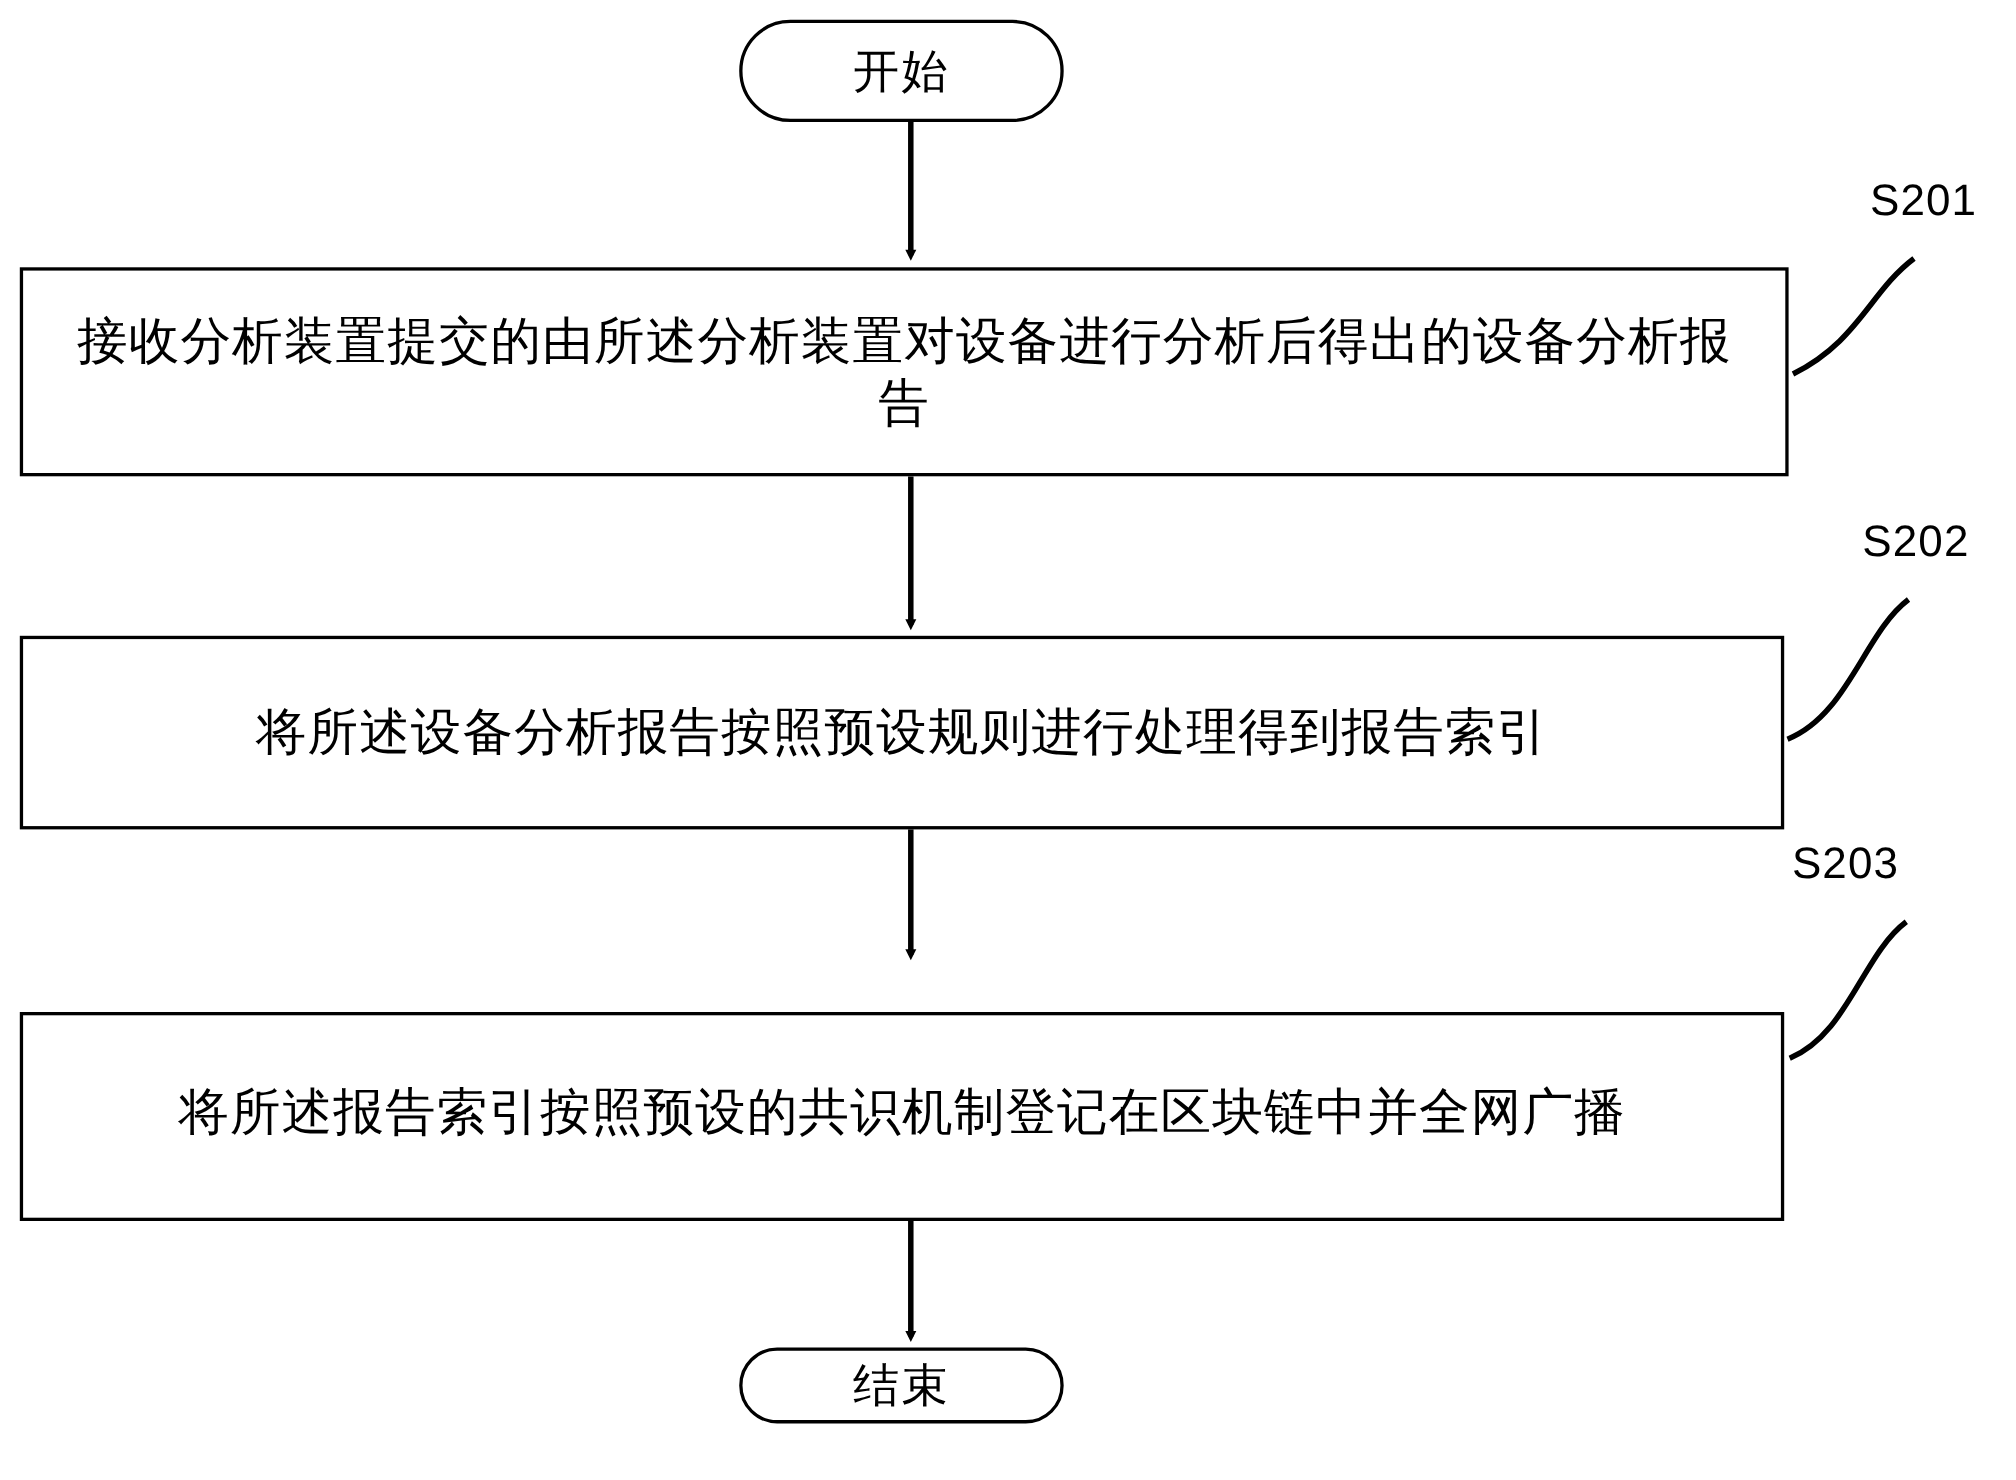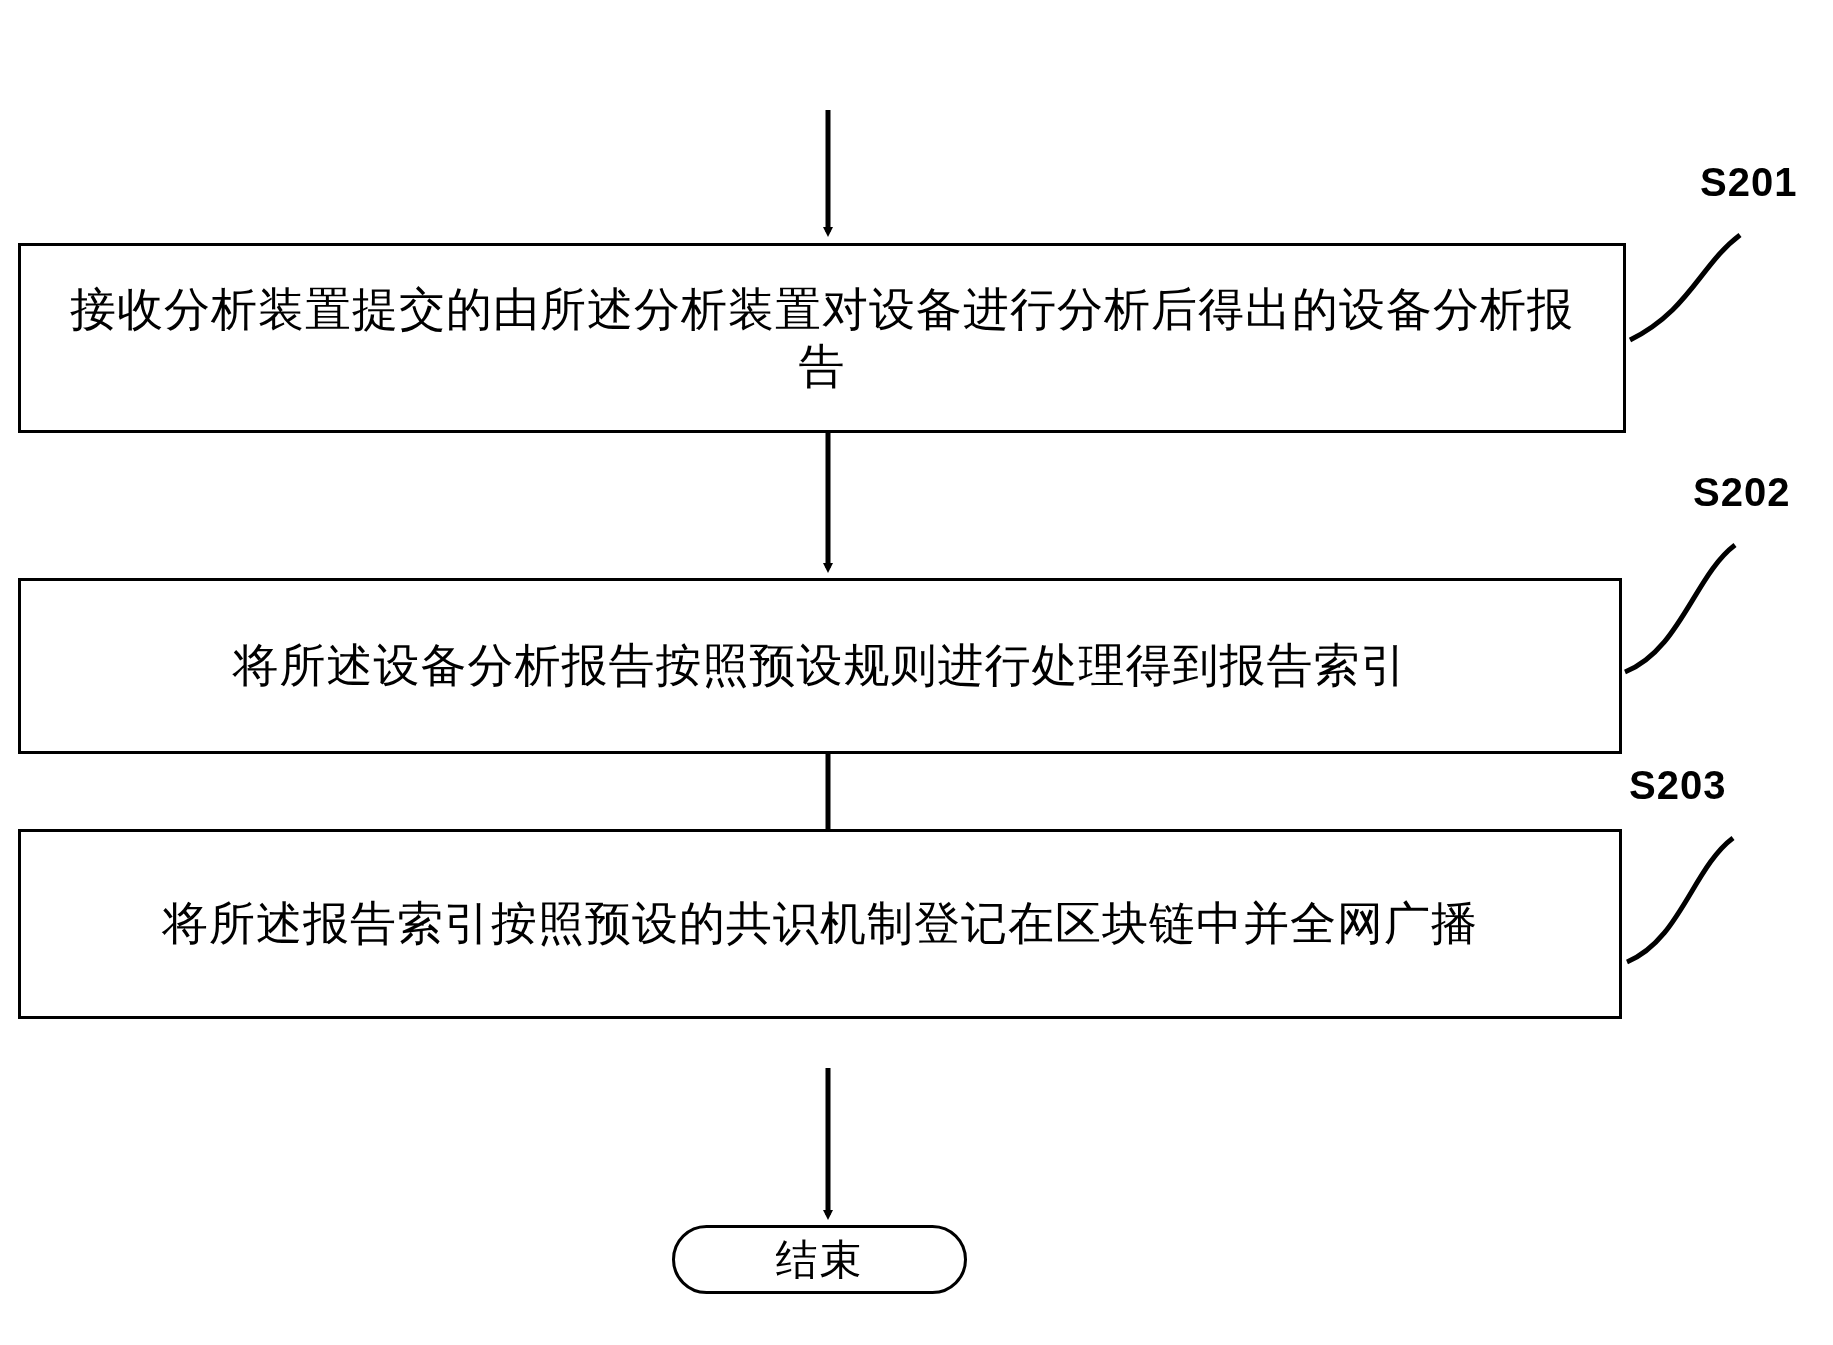--- a/index.html
+++ b/index.html
@@ -39,21 +39,21 @@
   }
   .process {
     font-size: 46px;
     line-height: 1.25;
     padding: 0 39px;
     letter-spacing: 1px;
   }
   .step-label {
     position: absolute;
     font-size: 40px;
-    font-weight: bold;
+    font-weight: normal;
     color: #000000;
     letter-spacing: 1px;
     white-space: nowrap;
   }
   svg.overlay {
     position: absolute;
     left: 0;
     top: 0;
     width: 1833px;
     height: 1345px;
@@ -78,30 +78,33 @@
 
     <line x1="828" y1="753" x2="828" y2="868" stroke="#000000" stroke-width="5" marker-end="url(#arrow)"></line>
 
     <line x1="828" y1="1068" x2="828" y2="1215" stroke="#000000" stroke-width="5" marker-end="url(#arrow)"></line>
 
     <path d="M1740,235 C1700,265 1690,310 1630,340" stroke="#000000" stroke-width="5" fill="none"></path>
     <path d="M1735,545 C1695,575 1680,650 1625,672" stroke="#000000" stroke-width="5" fill="none"></path>
     <path d="M1733,838 C1693,868 1680,940 1627,962" stroke="#000000" stroke-width="5" fill="none"></path>
   </svg>
 
+  <div class="node terminal" style="left:672px; top:18px; width:295px; height:93px;">
+    <span>开始</span>
+  </div>
 
   <div class="node process" style="left:18px; top:243px; width:1608px; height:190px;">
     <span>接收分析装置提交的由所述分析装置对设备进行分析后得出的设备分析报告</span>
   </div>
 
   <div class="node process" style="left:18px; top:578px; width:1604px; height:176px;">
     <span>将所述设备分析报告按照预设规则进行处理得到报告索引</span>
   </div>
 
-  <div class="node process" style="left:18px; top:829px; width:1604px; height:190px;">
+  <div class="node process" style="left:18px; top:920px; width:1604px; height:190px;font-family:Liberation Mono, monospace;">
     <span>将所述报告索引按照预设的共识机制登记在区块链中并全网广播</span>
   </div>
 
   <div class="node terminal" style="left:672px; top:1225px; width:295px; height:69px;">
     <span>结束</span>
   </div>
 
   <div class="step-label" style="left:1700px; top:160px;">S201</div>
   <div class="step-label" style="left:1693px; top:470px;">S202</div>
   <div class="step-label" style="left:1629px; top:763px;">S203</div>

